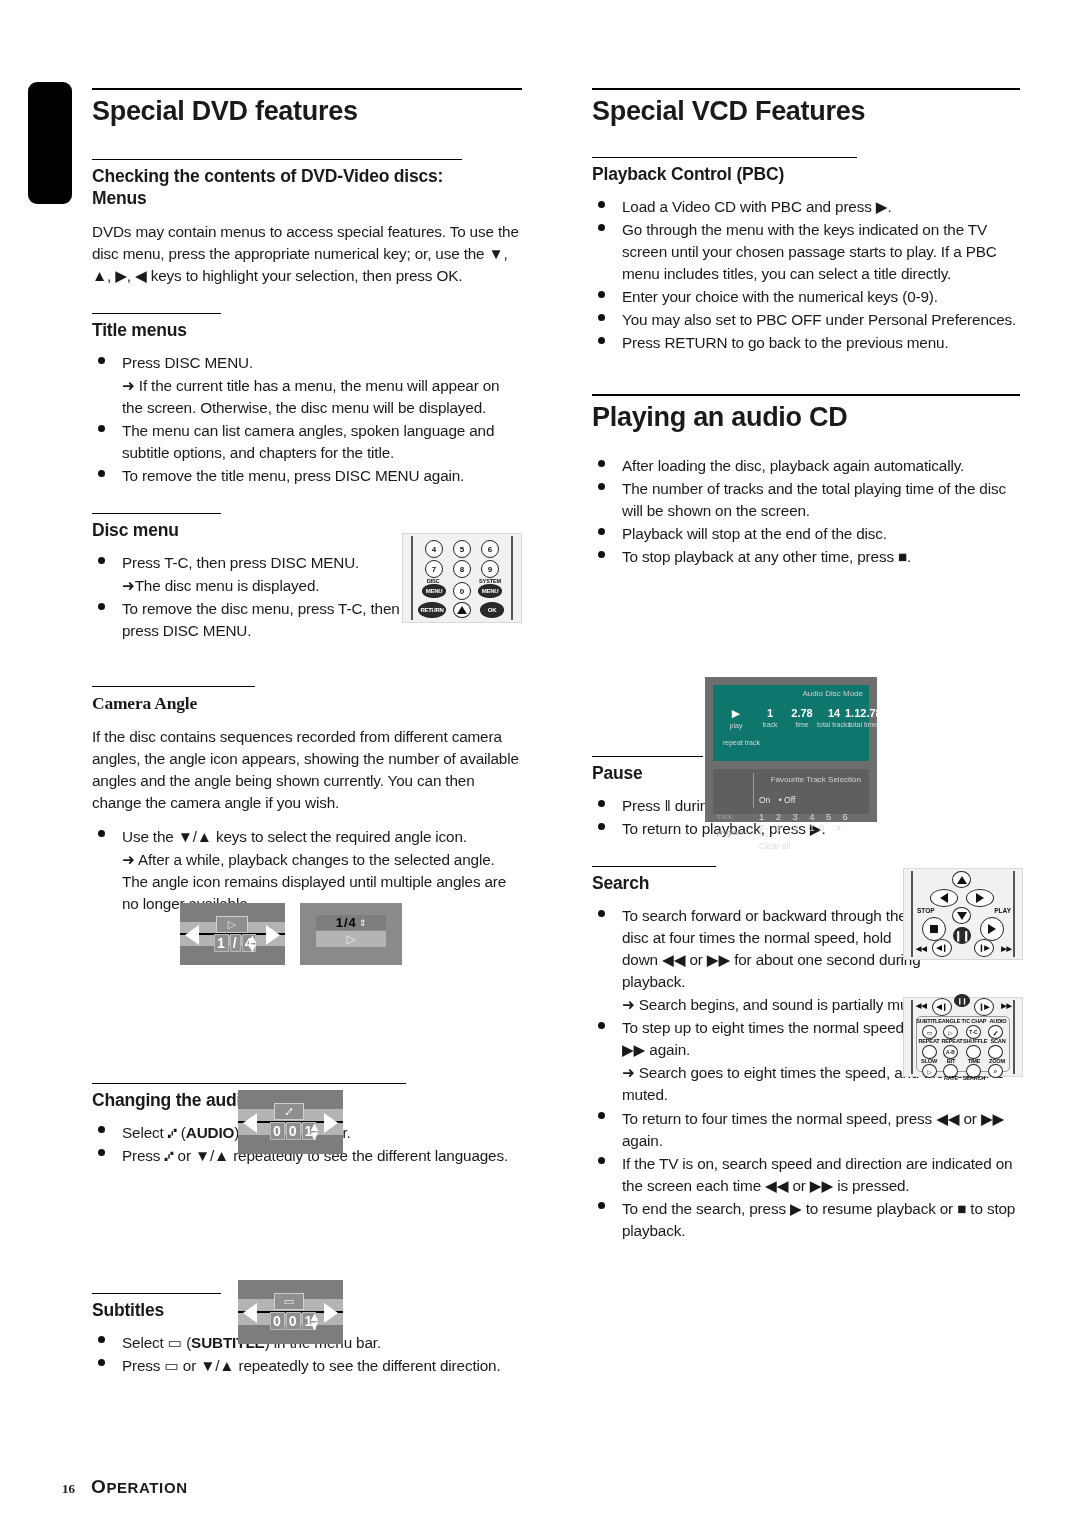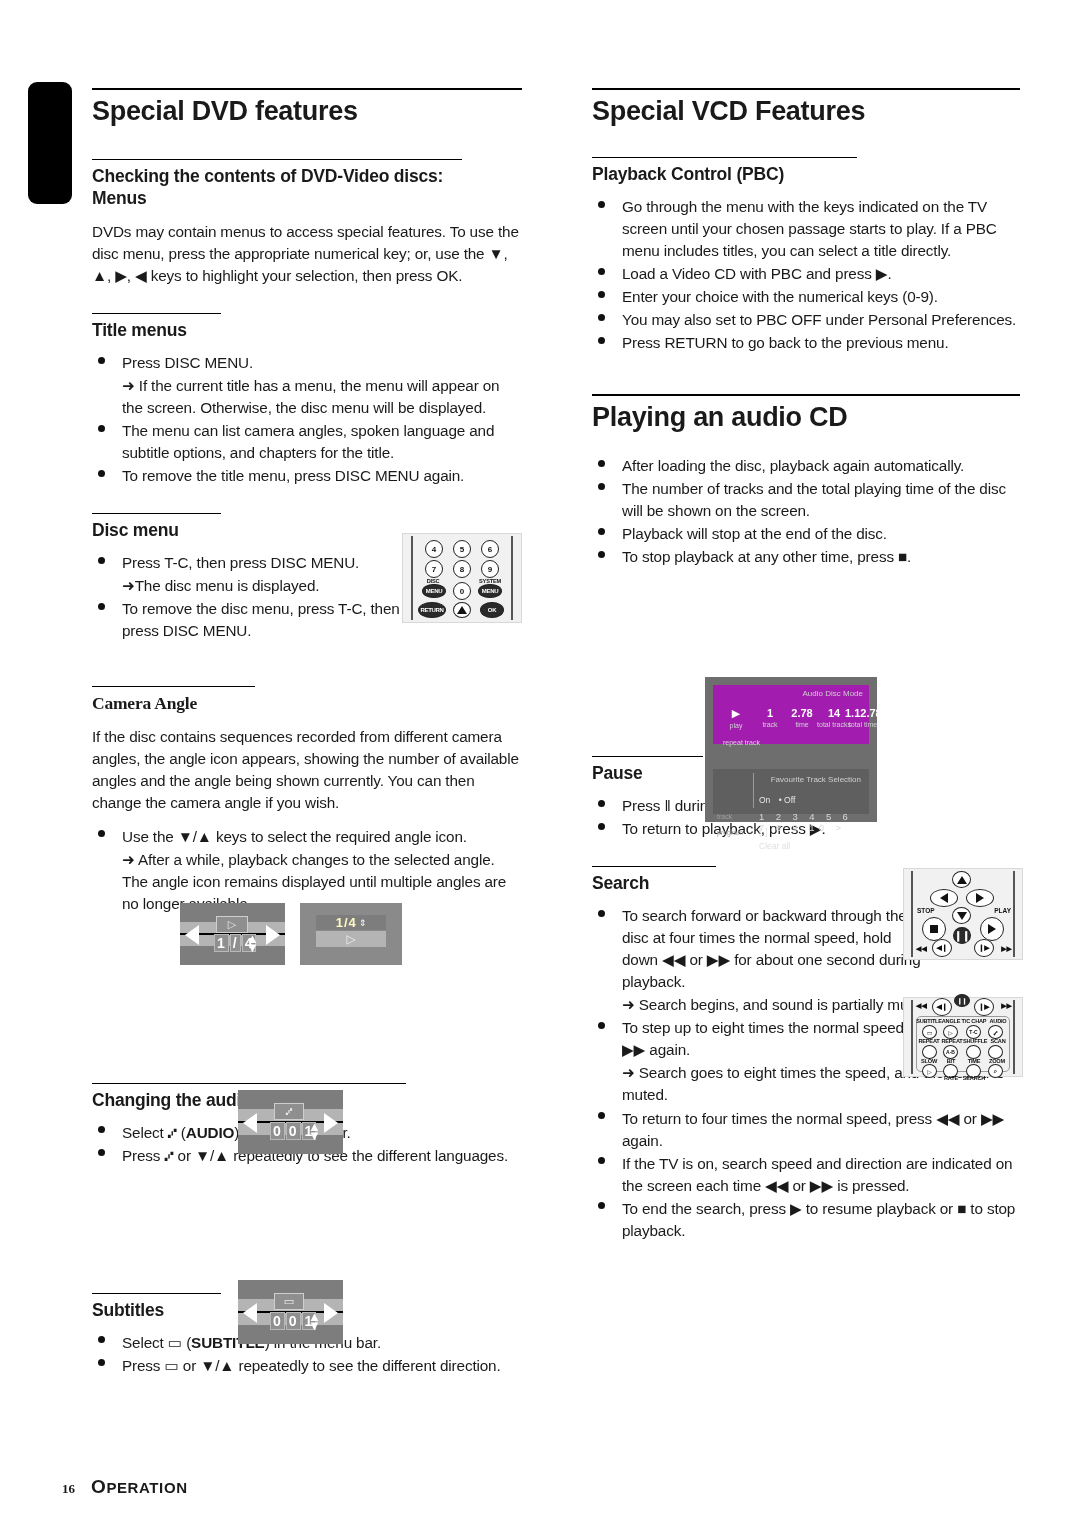--- a/index.html
+++ b/index.html
@@ -84,21 +84,21 @@
     font-weight:bold;color:#fff;font-size:14px;letter-spacing:1px;
   }
   .osd .digit{background:#8f8f8f;border:1px solid #b9b9b9;padding:0 2px;margin-right:1px;color:#fff;}
   .osd .tri-l,.osd .tri-r{position:absolute;width:0;height:0;}
   .osd .tri-l{border-top:10px solid transparent;border-bottom:10px solid transparent;border-right:14px solid #fff;}
   .osd .tri-r{border-top:10px solid transparent;border-bottom:10px solid transparent;border-left:14px solid #fff;}
   .osd .updown{position:absolute;color:#fff;font-size:13px;line-height:0.7;text-align:center;}
 
   
   .cdscreen{position:absolute;background:#6e6e6e;padding:0;}
-  .cdscreen .top{position:absolute;left:8px;top:8px;right:8px;height:59px;background:#a21caf;}
+  .cdscreen .top{position:absolute;left:8px;top:8px;right:8px;height:76px;background:#0f766e;}
   .cdscreen .bot{position:absolute;left:8px;top:92px;right:8px;bottom:8px;background:#5f5f5f;}
   .cdscreen .mode-label{position:absolute;right:6px;top:4px;color:#cfcfcf;font-size:8px;}
   .cdscreen .stat{position:absolute;top:22px;color:#fff;text-align:center;}
   .cdscreen .stat .v{font-size:11px;font-weight:bold;display:block;}
   .cdscreen .stat .l{font-size:7px;color:#d2d2d2;display:block;margin-top:2px;}
   .cdscreen .rpt{position:absolute;left:10px;top:54px;font-size:7px;color:#d8d8d8;}
   .cdscreen .fts{position:absolute;right:8px;top:6px;font-size:8px;color:#d0d0d0;}
   .cdscreen .vdiv{position:absolute;left:40px;top:4px;bottom:6px;width:1px;background:#9a9a9a;}
   .cdscreen .rowlbl{position:absolute;left:4px;font-size:7px;color:#9e9e9e;}
   .cdscreen .rowval{position:absolute;left:46px;font-size:9px;color:#e2e2e2;letter-spacing:0.5px;}
@@ -192,22 +192,22 @@
   </div>
 
   <div class="col col-right">
 
     <h1 class="title">Special VCD Features</h1>
 
     <div class="sub-wrap w-60" style="margin-top:28px;">
       <h2 class="sub">Playback Control (PBC)</h2>
     </div>
     <ul class="list">
+      <li><span class="bul"></span><span>Load a Video CD with PBC and press ▶.</span></li>
       <li><span class="bul"></span><span>Go through the menu with the keys indicated on the TV screen until your chosen passage starts to play. If a PBC menu includes titles, you can select a title directly.</span></li>
-      <li><span class="bul"></span><span>Load a Video CD with PBC and press ▶.</span></li>
       <li><span class="bul"></span><span>Enter your choice with the numerical keys (0-9).</span></li>
       <li><span class="bul"></span><span>You may also set to PBC OFF under Personal Preferences.</span></li>
       <li><span class="bul"></span><span>Press RETURN to go back to the previous menu.</span></li>
     </ul>
 
     <div style="margin-top:40px;">
       <h1 class="title">Playing an audio CD</h1>
     </div>
     <ul class="list" style="margin-top:20px;">
       <li><span class="bul"></span><span>After loading the disc, playback again automatically.</span></li>
@@ -294,21 +294,21 @@
         <span class="digit">/</span>
         <span class="digit">4</span>
     </div>
     <div class="updown" style="left:66px;top:31px;">▲<br>▼</div>
     <div class="tri-l" style="left:5px;top:22px;"></div>
     <div class="tri-r" style="right:5px;top:22px;"></div>
   </div>
 
   <div class="osd" style="left:300px;top:903px;width:102px;height:62px;background:#8a8a8a;">
     <div style="position:absolute;left:16px;top:12px;width:70px;height:15px;background:#7d7d7d;display:flex;align-items:center;justify-content:center;">
-      <span style="color:#fef9c3;font-weight:bold;font-size:13px;letter-spacing:1px;">1/4</span>
+      <span style="color:#000000;font-weight:bold;font-size:13px;letter-spacing:1px;">1/4</span>
       <span class="sym" style="color:#fff;font-size:9px;margin-left:2px;">⇕</span>
     </div>
     <div style="position:absolute;left:16px;top:28px;width:70px;height:16px;background:#b4b4b4;display:flex;align-items:center;justify-content:center;">
       <span class="sym" style="color:#eee;font-size:12px;">▷</span>
     </div>
   </div>
 
   <div class="osd" style="left:238px;top:1090px;width:105px;height:64px;">
     <div class="band-top"></div>
     <div class="band-mid"></div>

